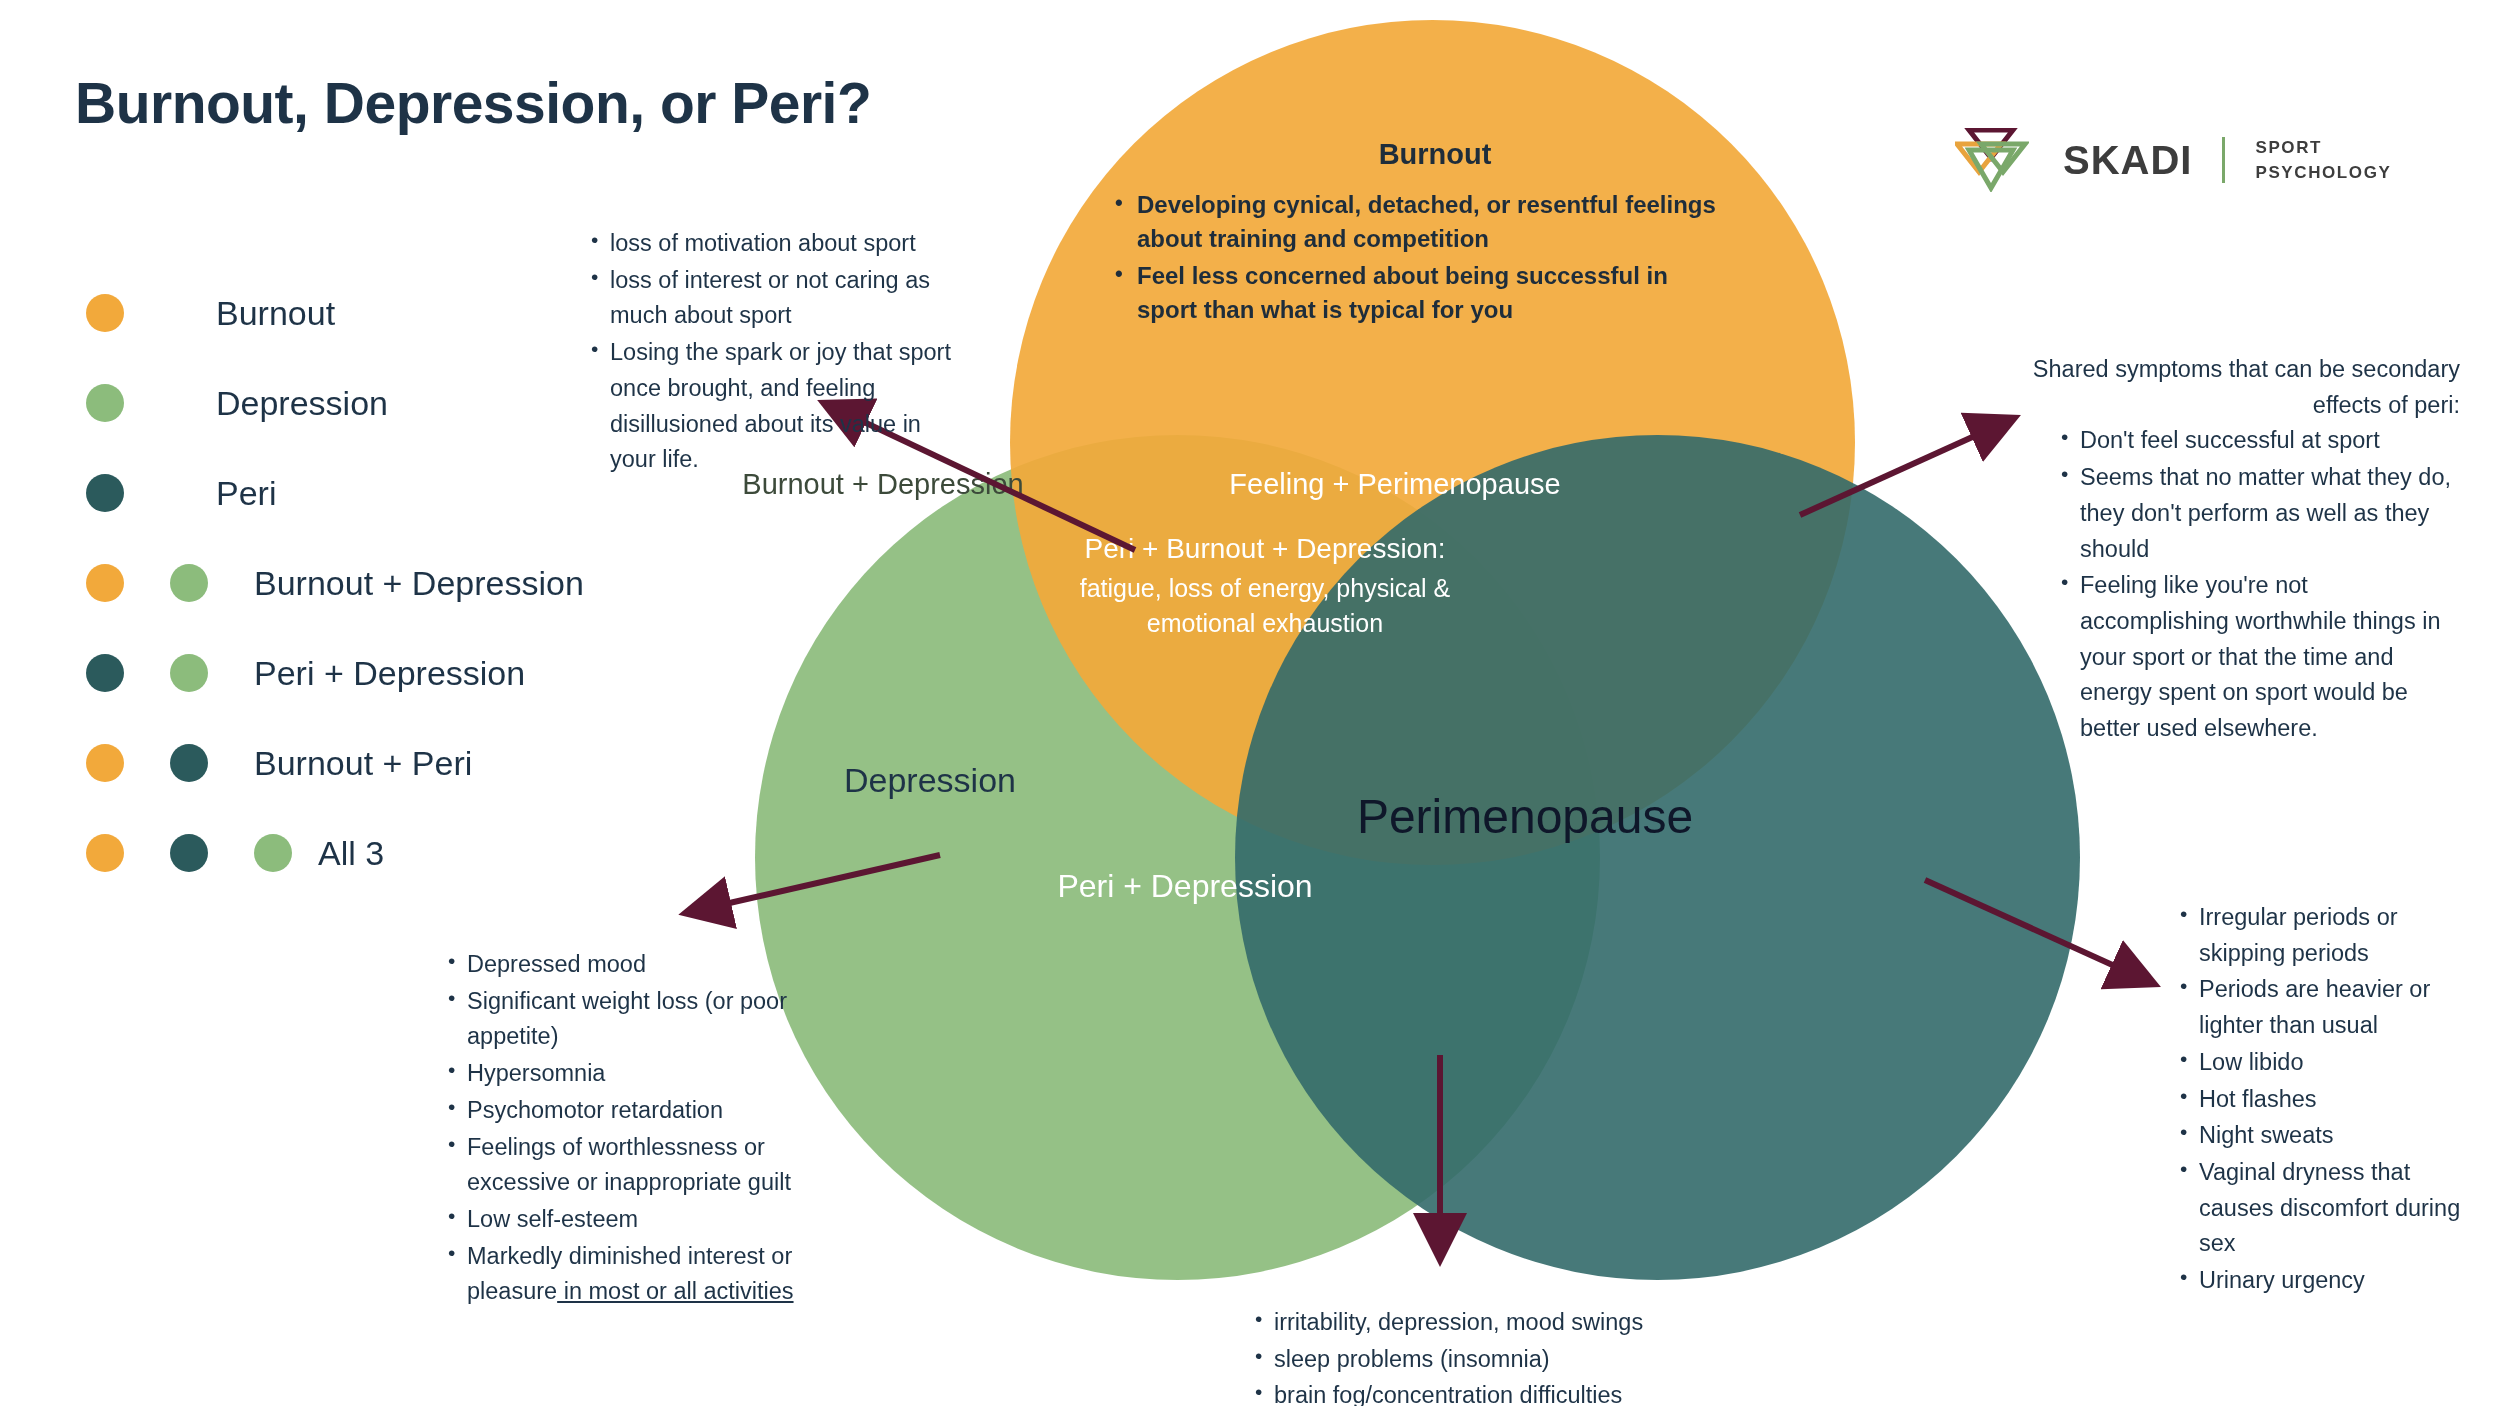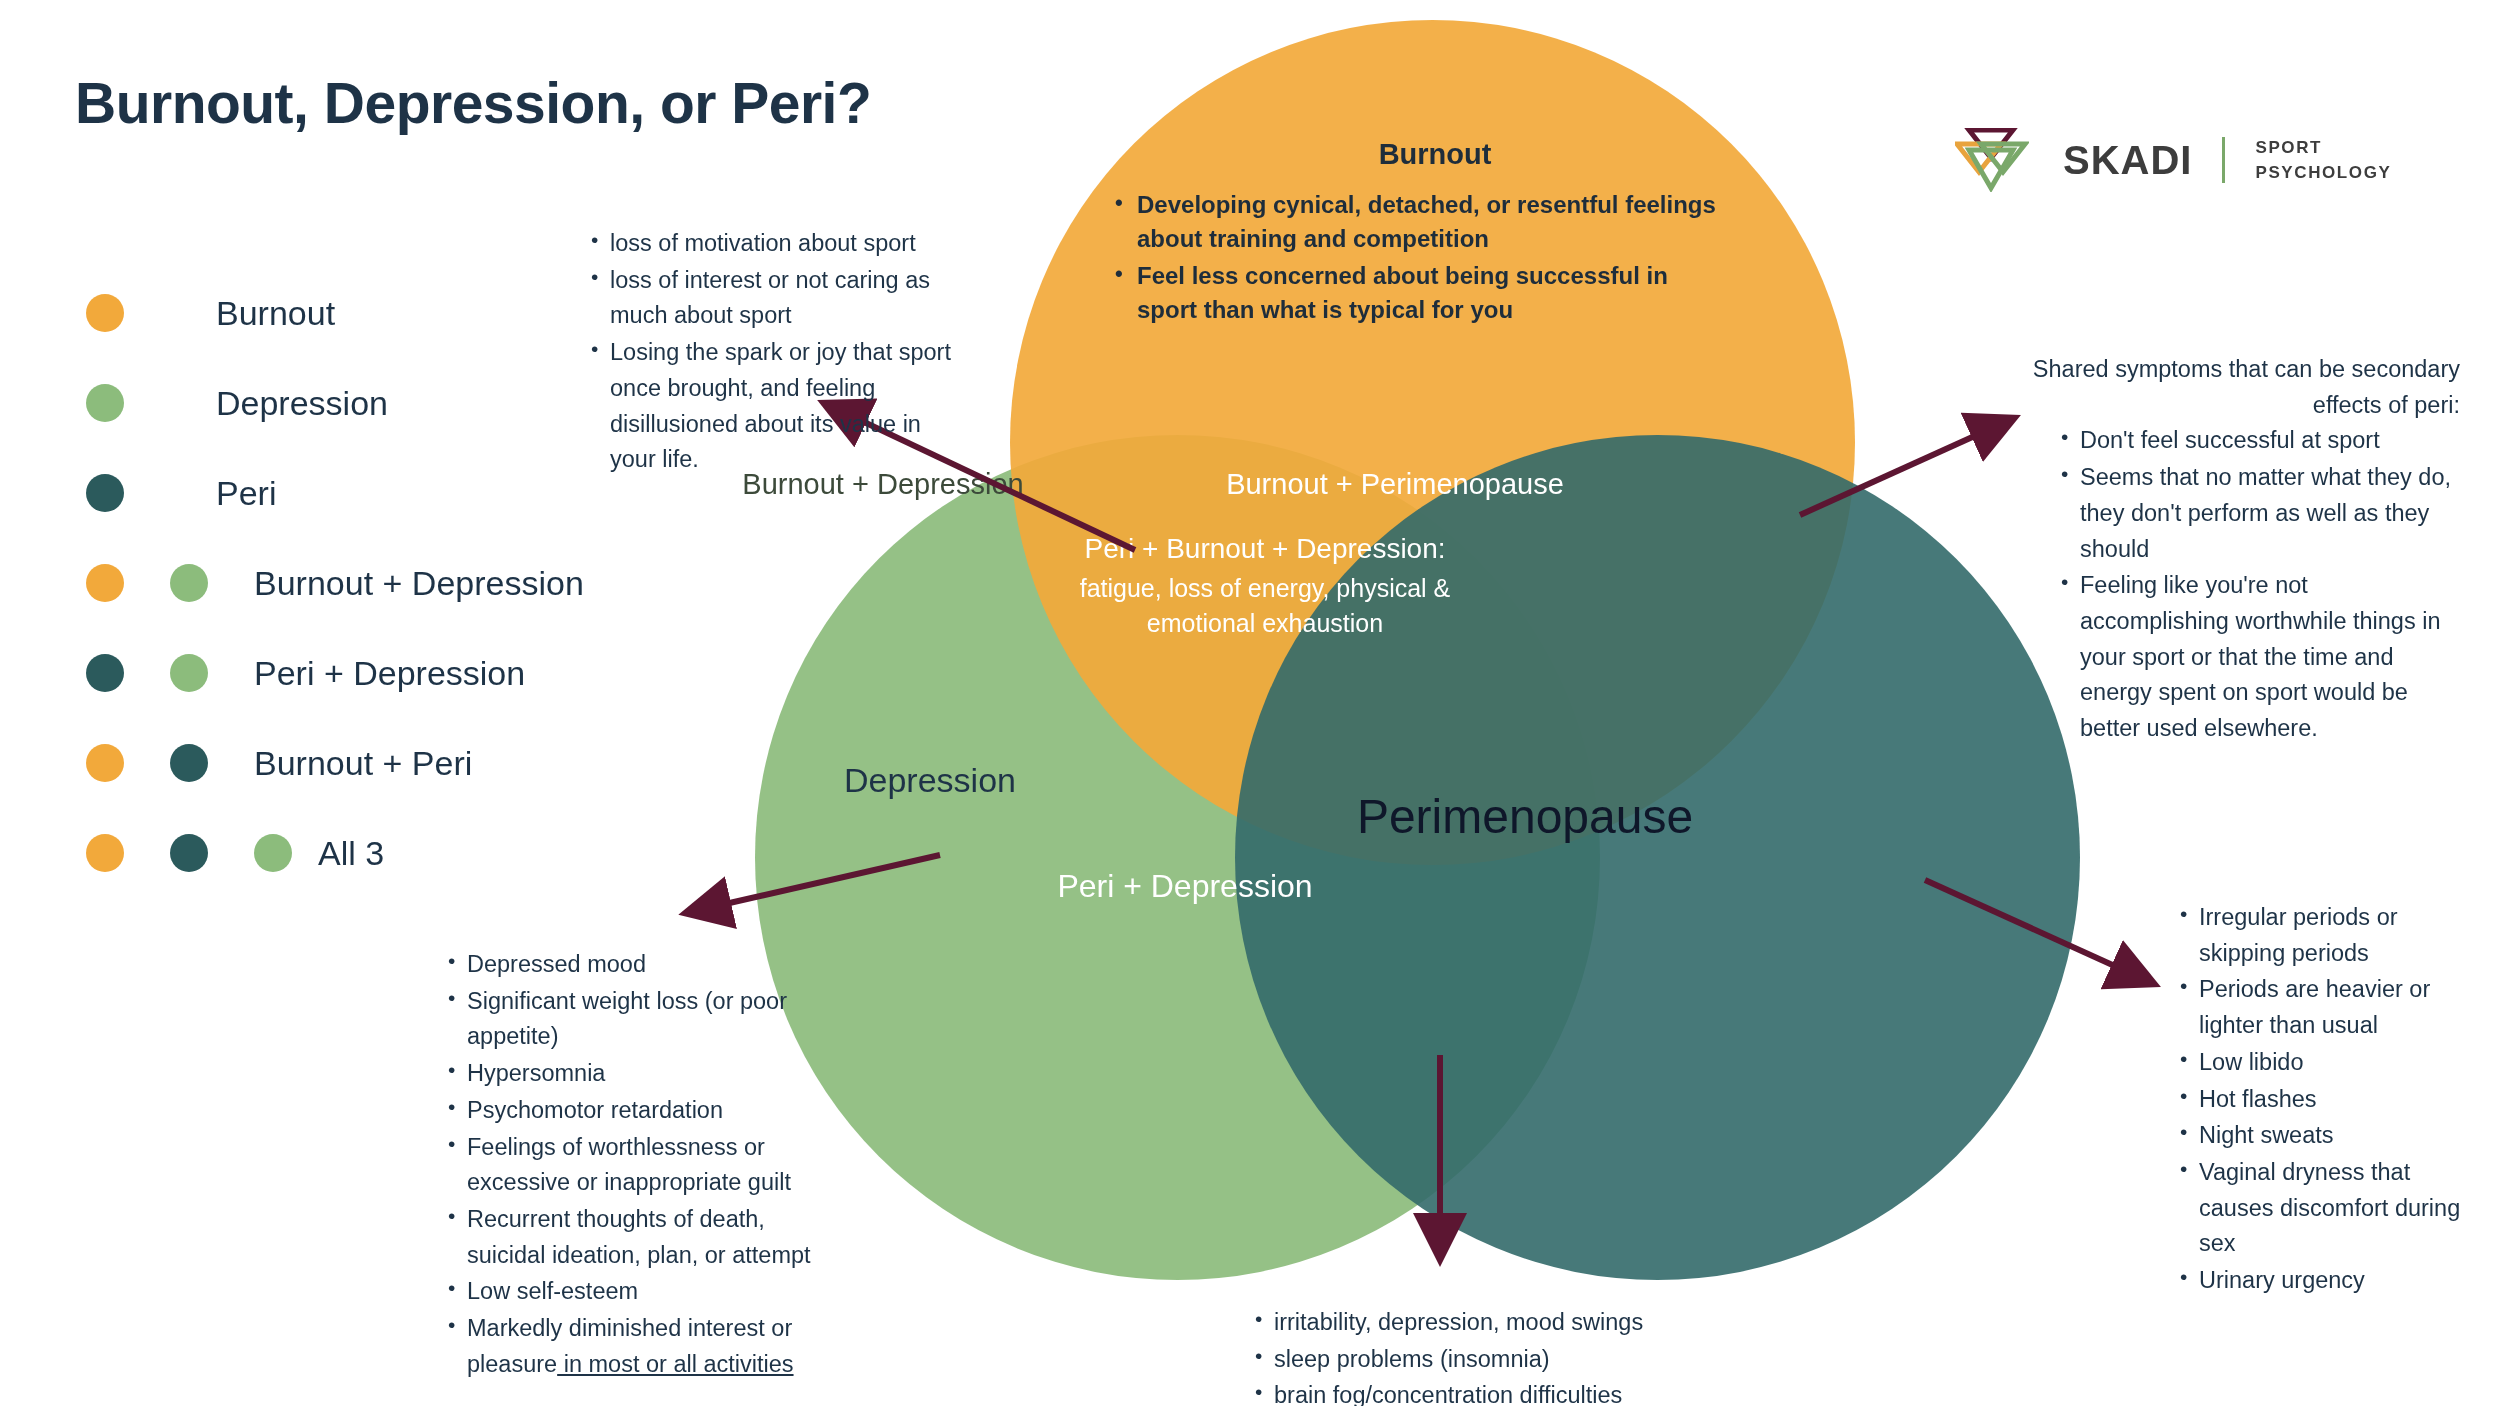--- a/index.html
+++ b/index.html
@@ -193,21 +193,21 @@
 
     <div class="venn-text" id="label-burnout">
       <div>Burnout</div>
       <ul id="list-burnout">
         <li>Developing cynical, detached, or resentful feelings about training and competition</li>
         <li>Feel less concerned about being successful in sport than what is typical for you</li>
       </ul>
     </div>
 
     <div class="venn-text" id="label-bd">Burnout + Depression</div>
-    <div class="venn-text" id="label-bp">Burnout + Perimenopause</div>
+    <div class="venn-text" id="label-bp">Feeling + Perimenopause</div>
 
     <div class="venn-text" id="label-all3">
       <div class="h">Peri + Burnout + Depression:</div>
       <div class="b">fatigue, loss of energy, physical &amp; emotional exhaustion</div>
     </div>
 
     <div class="venn-text" id="label-depression">Depression</div>
     <div class="venn-text" id="label-perimenopause">Perimenopause</div>
     <div class="venn-text" id="label-pd">Peri + Depression</div>
   </div>
@@ -242,21 +242,20 @@
     </ul>
   </div>
 
   <div class="txtblock" id="block-depression-left">
     <ul>
       <li>Depressed mood</li>
       <li>Significant weight loss (or poor appetite)</li>
       <li>Hypersomnia</li>
       <li>Psychomotor retardation</li>
       <li>Feelings of worthlessness or excessive or inappropriate guilt</li>
-      <li>Recurrent thoughts of death,  suicidal ideation, plan, or attempt</li>
       <li>Low self-esteem</li>
       <li><span>Markedly diminished interest or pleasure</span><span class="u"> in most or all activities</span></li>
     </ul>
   </div>
 
   <div class="txtblock" id="block-peri-right">
     <ul>
       <li>Irregular periods or skipping periods</li>
       <li>Periods are heavier or lighter than usual</li>
       <li>Low libido</li>

